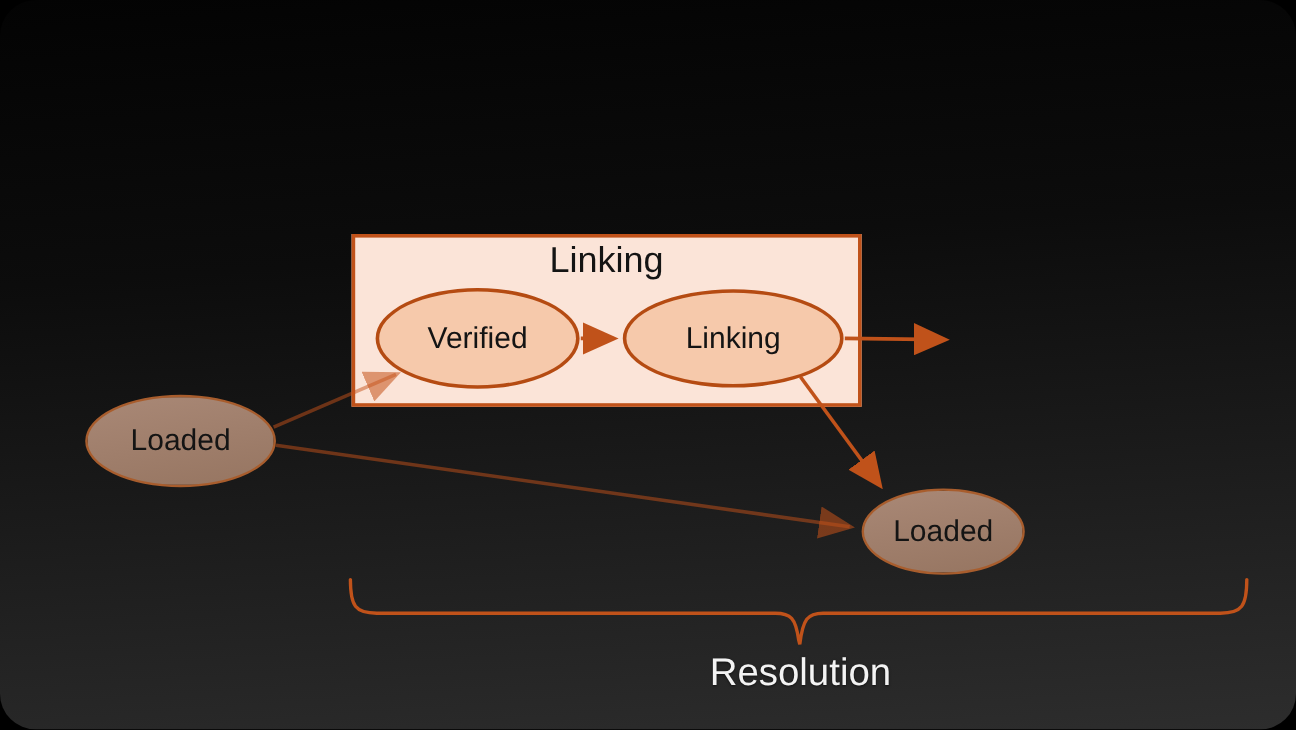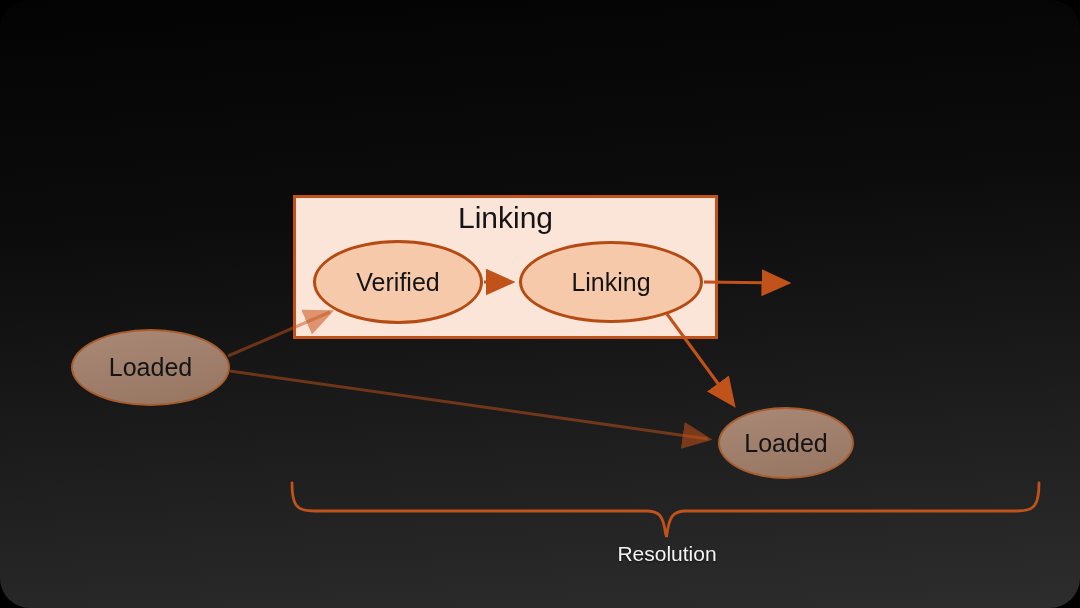--- a/index.html
+++ b/index.html
@@ -37,21 +37,21 @@
     border:2.5px solid #a85d2d;
   }
   #node-verified{left:313px;top:240px;width:170px;height:84px;}
   #node-prepared{left:519px;top:241px;width:184px;height:82px;}
   #node-initialized{left:795px;top:246px;width:188px;height:75px;}
   #node-loaded{left:71px;top:329px;width:159px;height:77px;}
   #node-error{left:718px;top:407px;width:136px;height:72px;}
   #arrow-layer{left:0;top:0;width:1080px;height:608px;pointer-events:none;}
   #resolution-label{
     left:667px;top:542px;transform:translateX(-50%);
-    font-size:21px;color:#f3f3f3;white-space:nowrap;
+    font-size:32px;color:#f3f3f3;white-space:nowrap;
     text-shadow:0 1px 2px rgba(0,0,0,.6);
   }
 </style>
 </head>
 <body>
 
 <div id="slide">
 
   <div id="linking-box" class="abs">
     <div id="linking-title">Linking</div>

